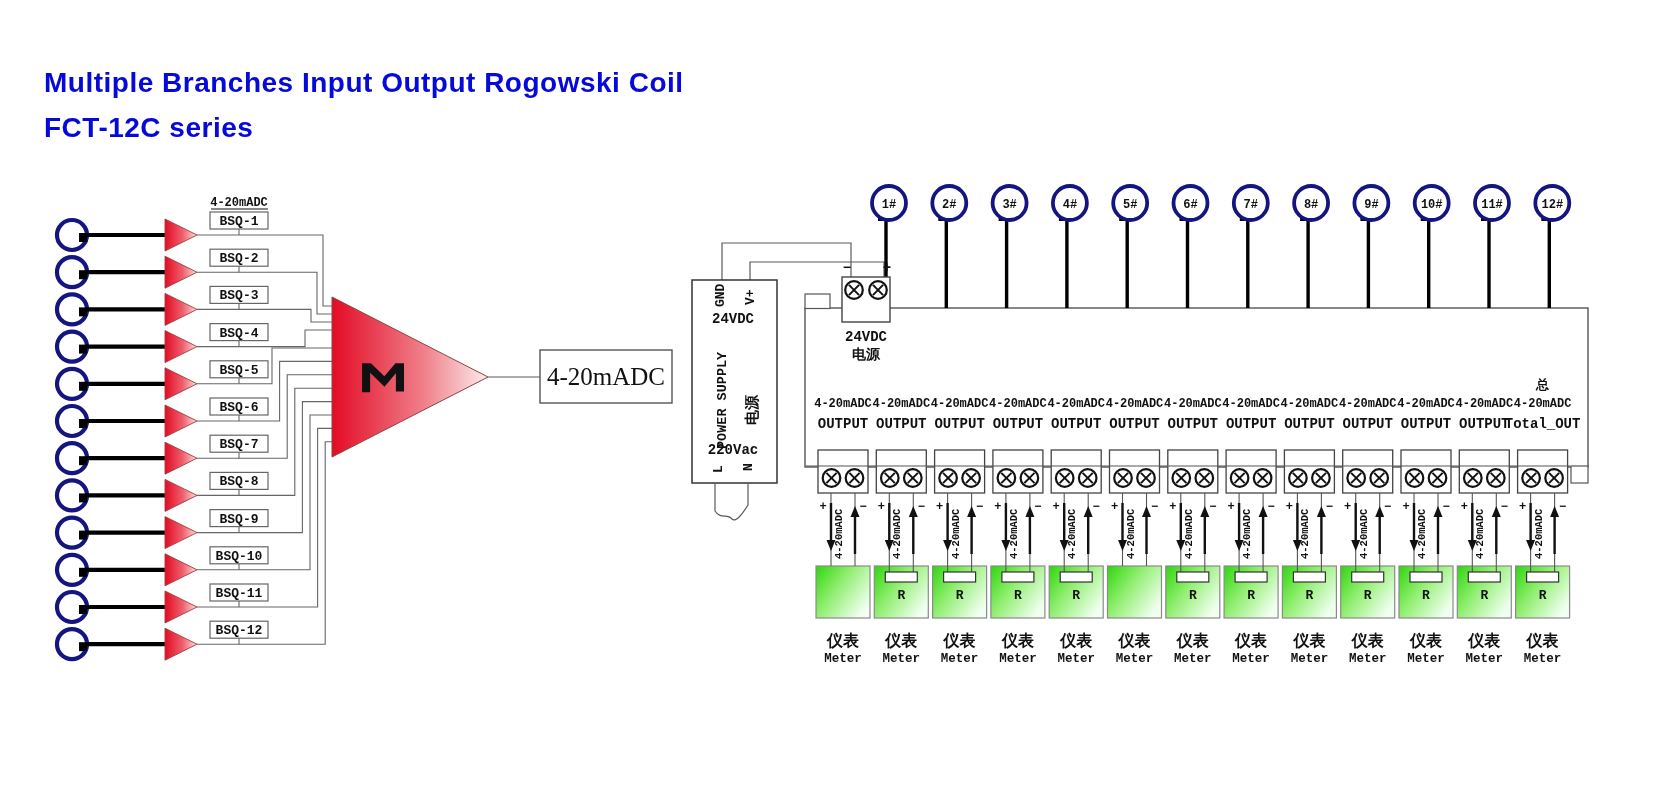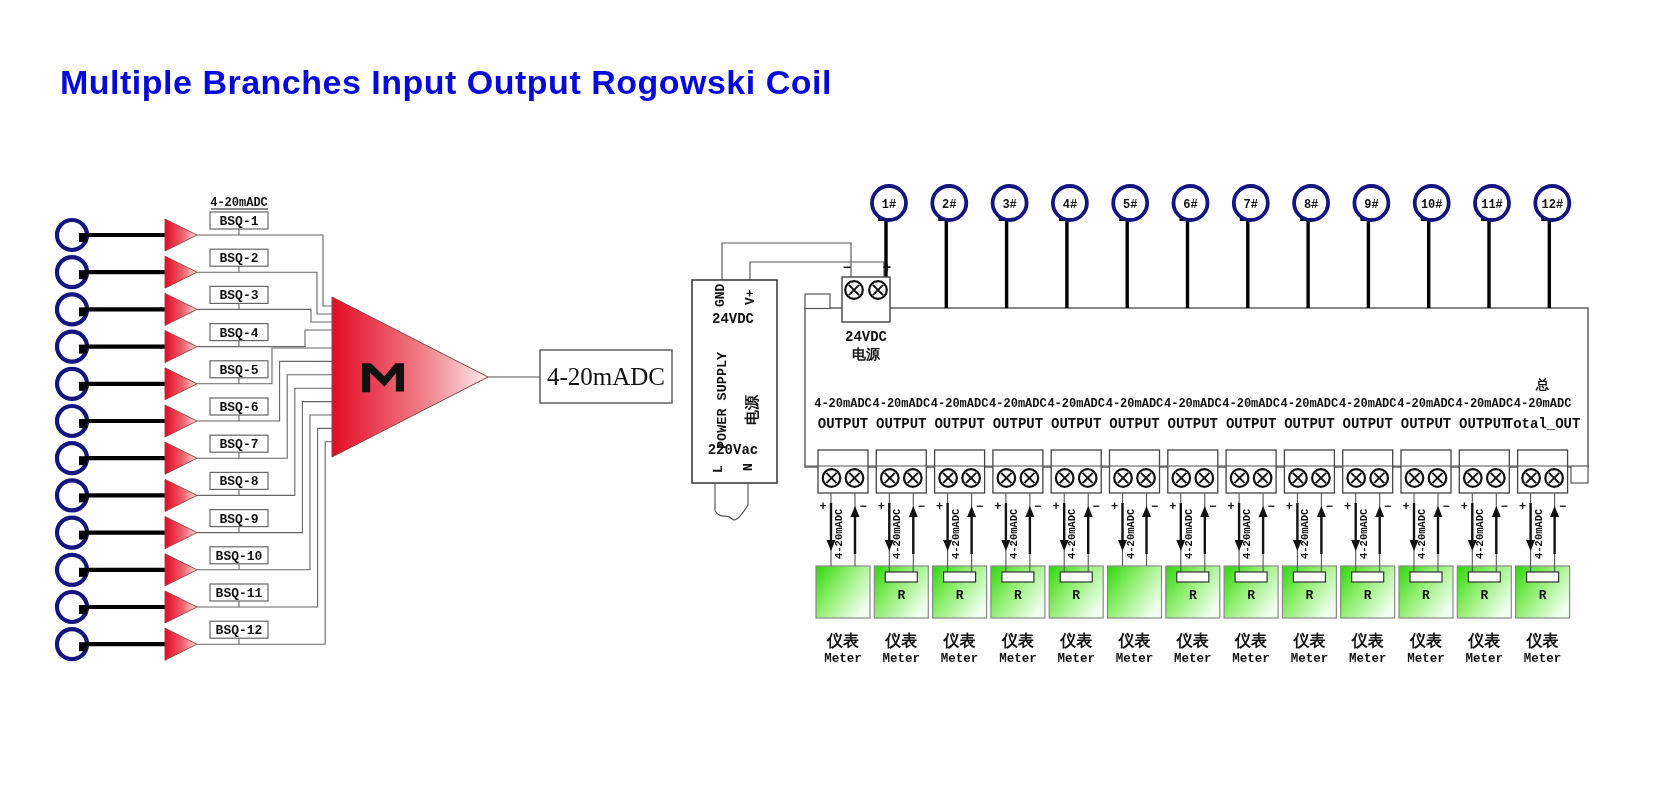--- a/index.html
+++ b/index.html
@@ -1,31 +1,32 @@
 <!DOCTYPE html>
 <html><head>
 <meta charset="utf-8">
 <style>
   html,body{margin:0;padding:0;background:#ffffff;}
   #page{position:relative;width:1653px;height:804px;background:#fff;overflow:hidden;
         font-family:"Liberation Sans","DejaVu Sans",sans-serif;}
-  #title{position:absolute;left:60px;top:60px;font-weight:bold;font-size:34px;
+  #title{position:absolute;left:44px;top:60px;font-weight:bold;font-size:28px;
          line-height:45px;color:#0509d9;letter-spacing:.5px;white-space:nowrap;}
   svg{position:absolute;left:0;top:0;}
   text{fill:#111;}
   .cad{font-family:"Liberation Mono","DejaVu Sans Mono",monospace;font-weight:700;}
   .ser{font-family:"Liberation Serif","DejaVu Serif",serif;}
   .cjk{font-family:"DejaVu Sans","Liberation Sans",sans-serif;font-weight:700;}
 </style>
 </head>
 <body>
 
 <div id="page">
   <div id="title">
     <div>Multiple Branches Input Output Rogowski Coil</div>
+    <div>FCT-12C series</div>
   </div>
 
   <svg id="diagram" width="1653" height="804" viewBox="0 0 1653 804">
     <defs>
       <linearGradient id="gRed" x1="0" y1="0" x2="1" y2="0">
         <stop offset="0" stop-color="#e30b25"></stop>
         <stop offset="0.55" stop-color="#ee5f6b"></stop>
         <stop offset="1" stop-color="#ffdcdc"></stop>
       </linearGradient>
       <linearGradient id="gRedBig" x1="0" y1="0" x2="1" y2="0">

